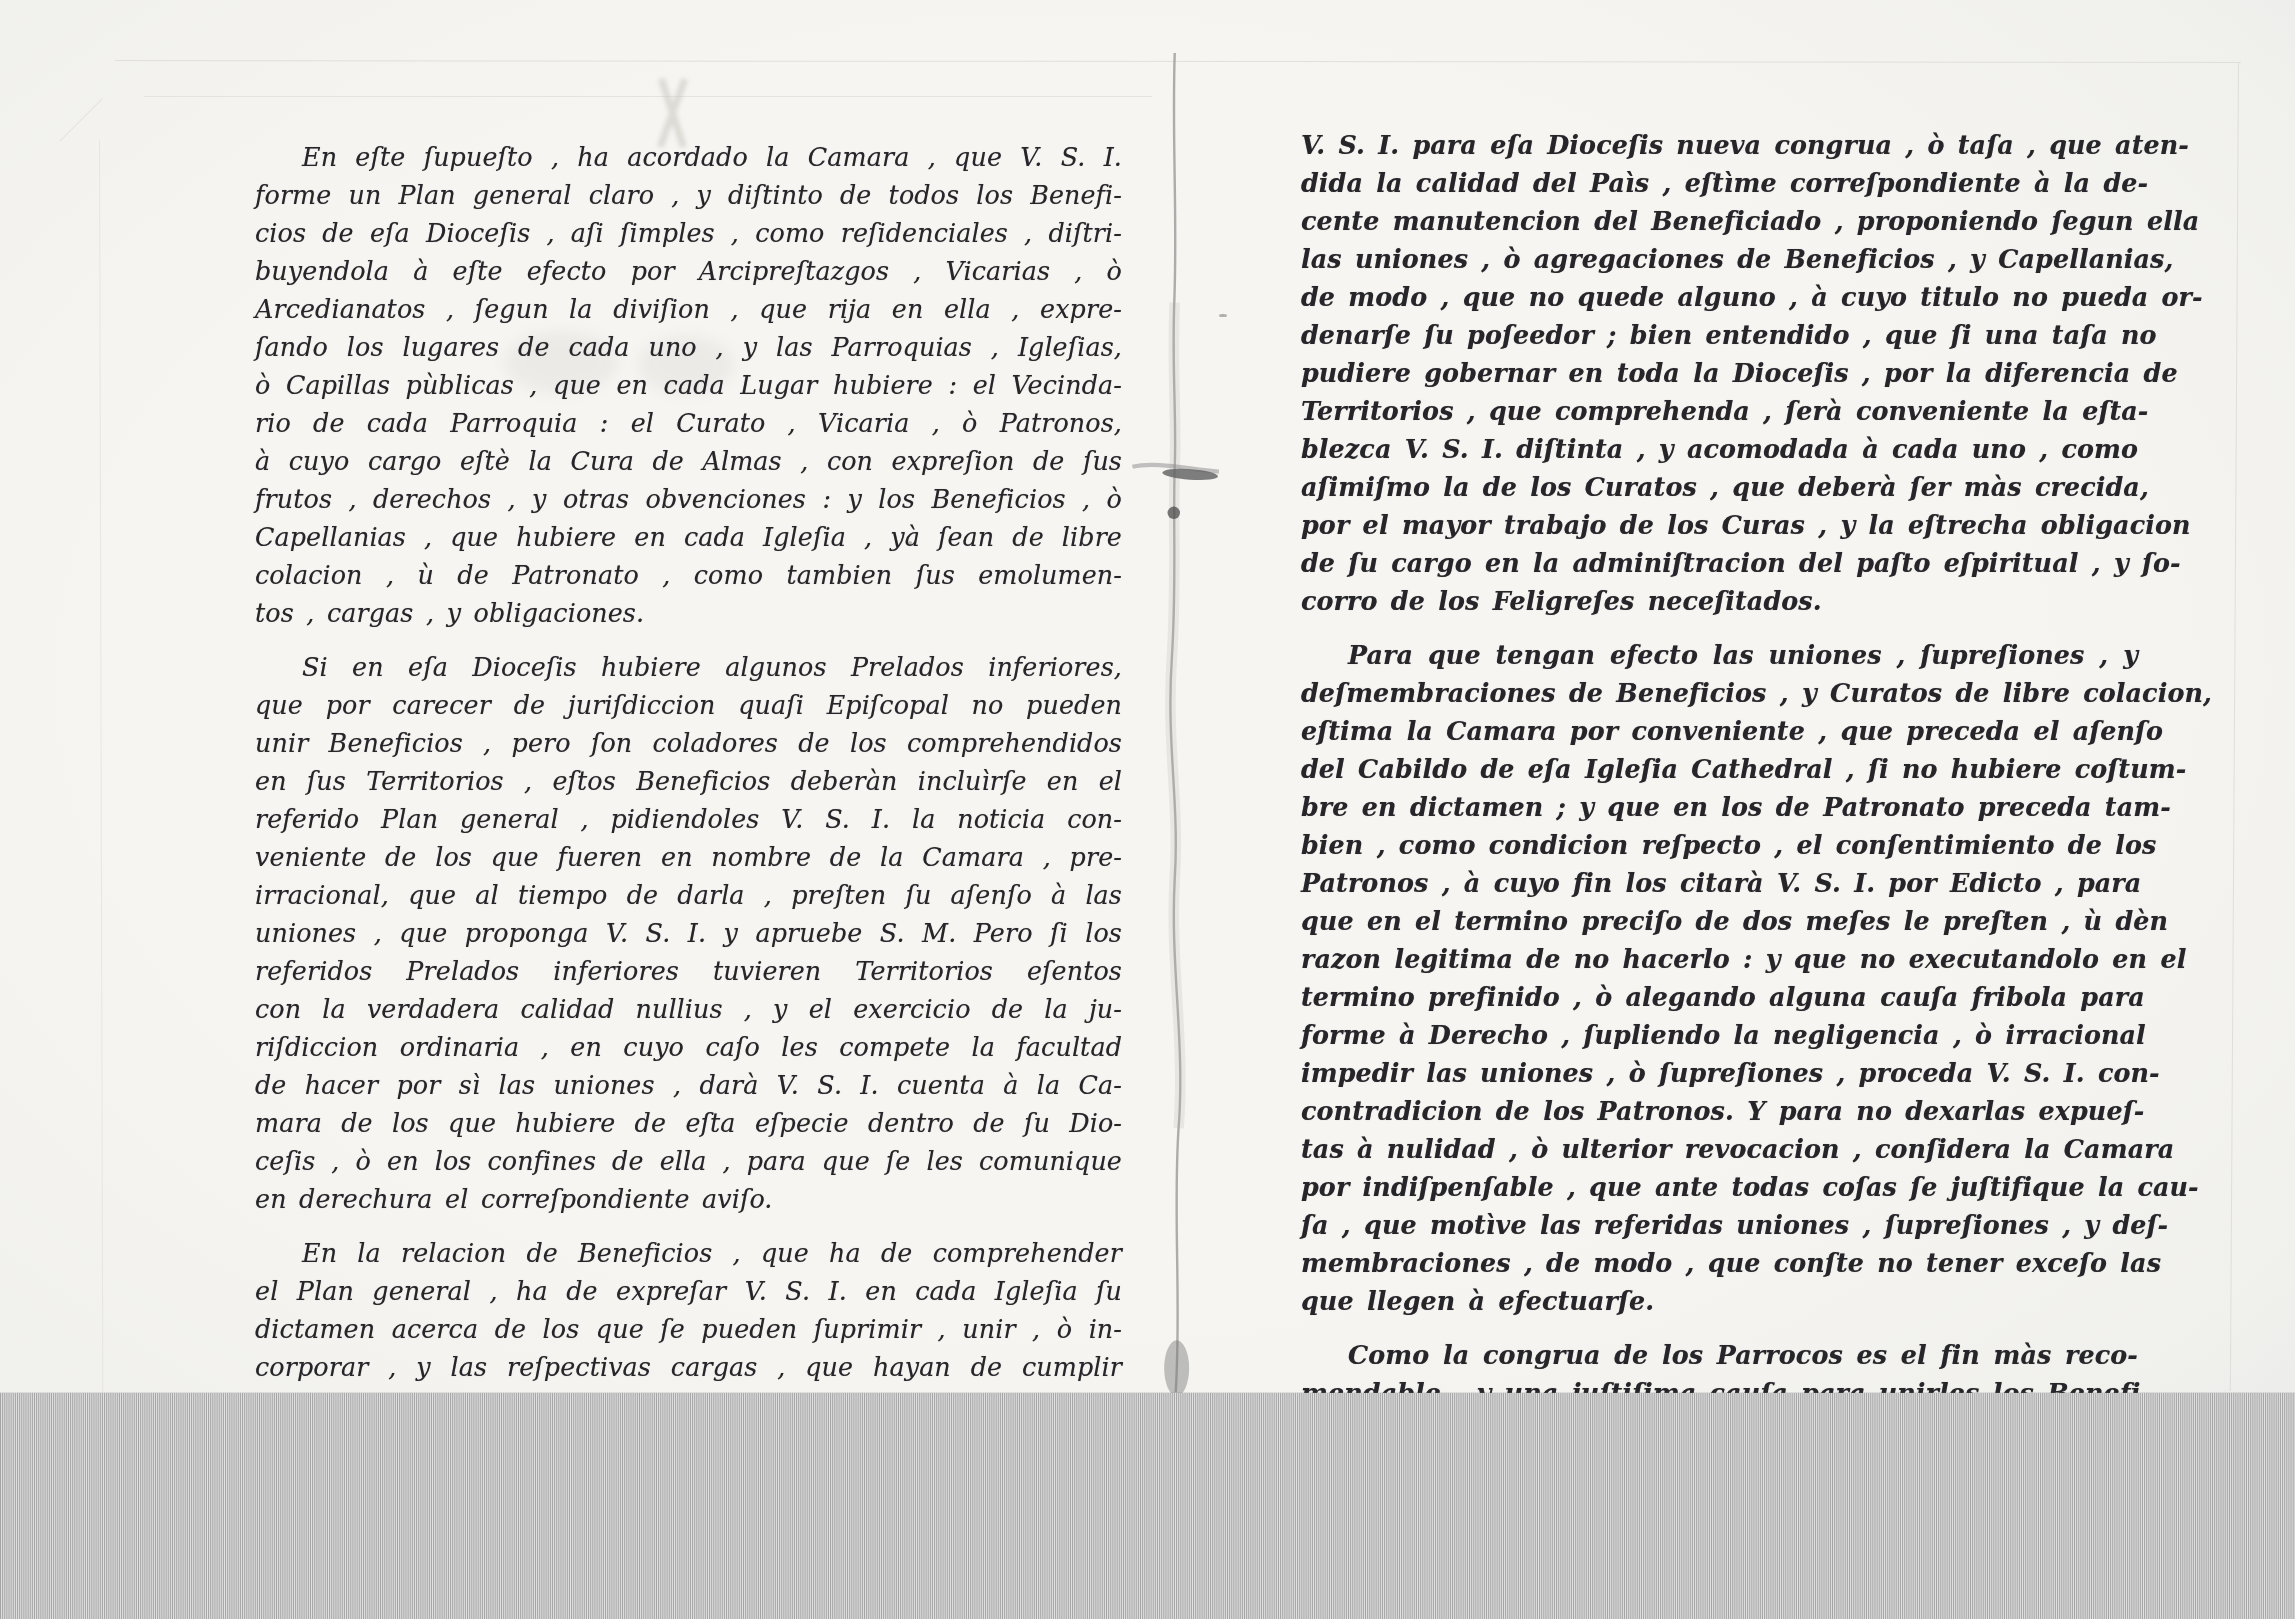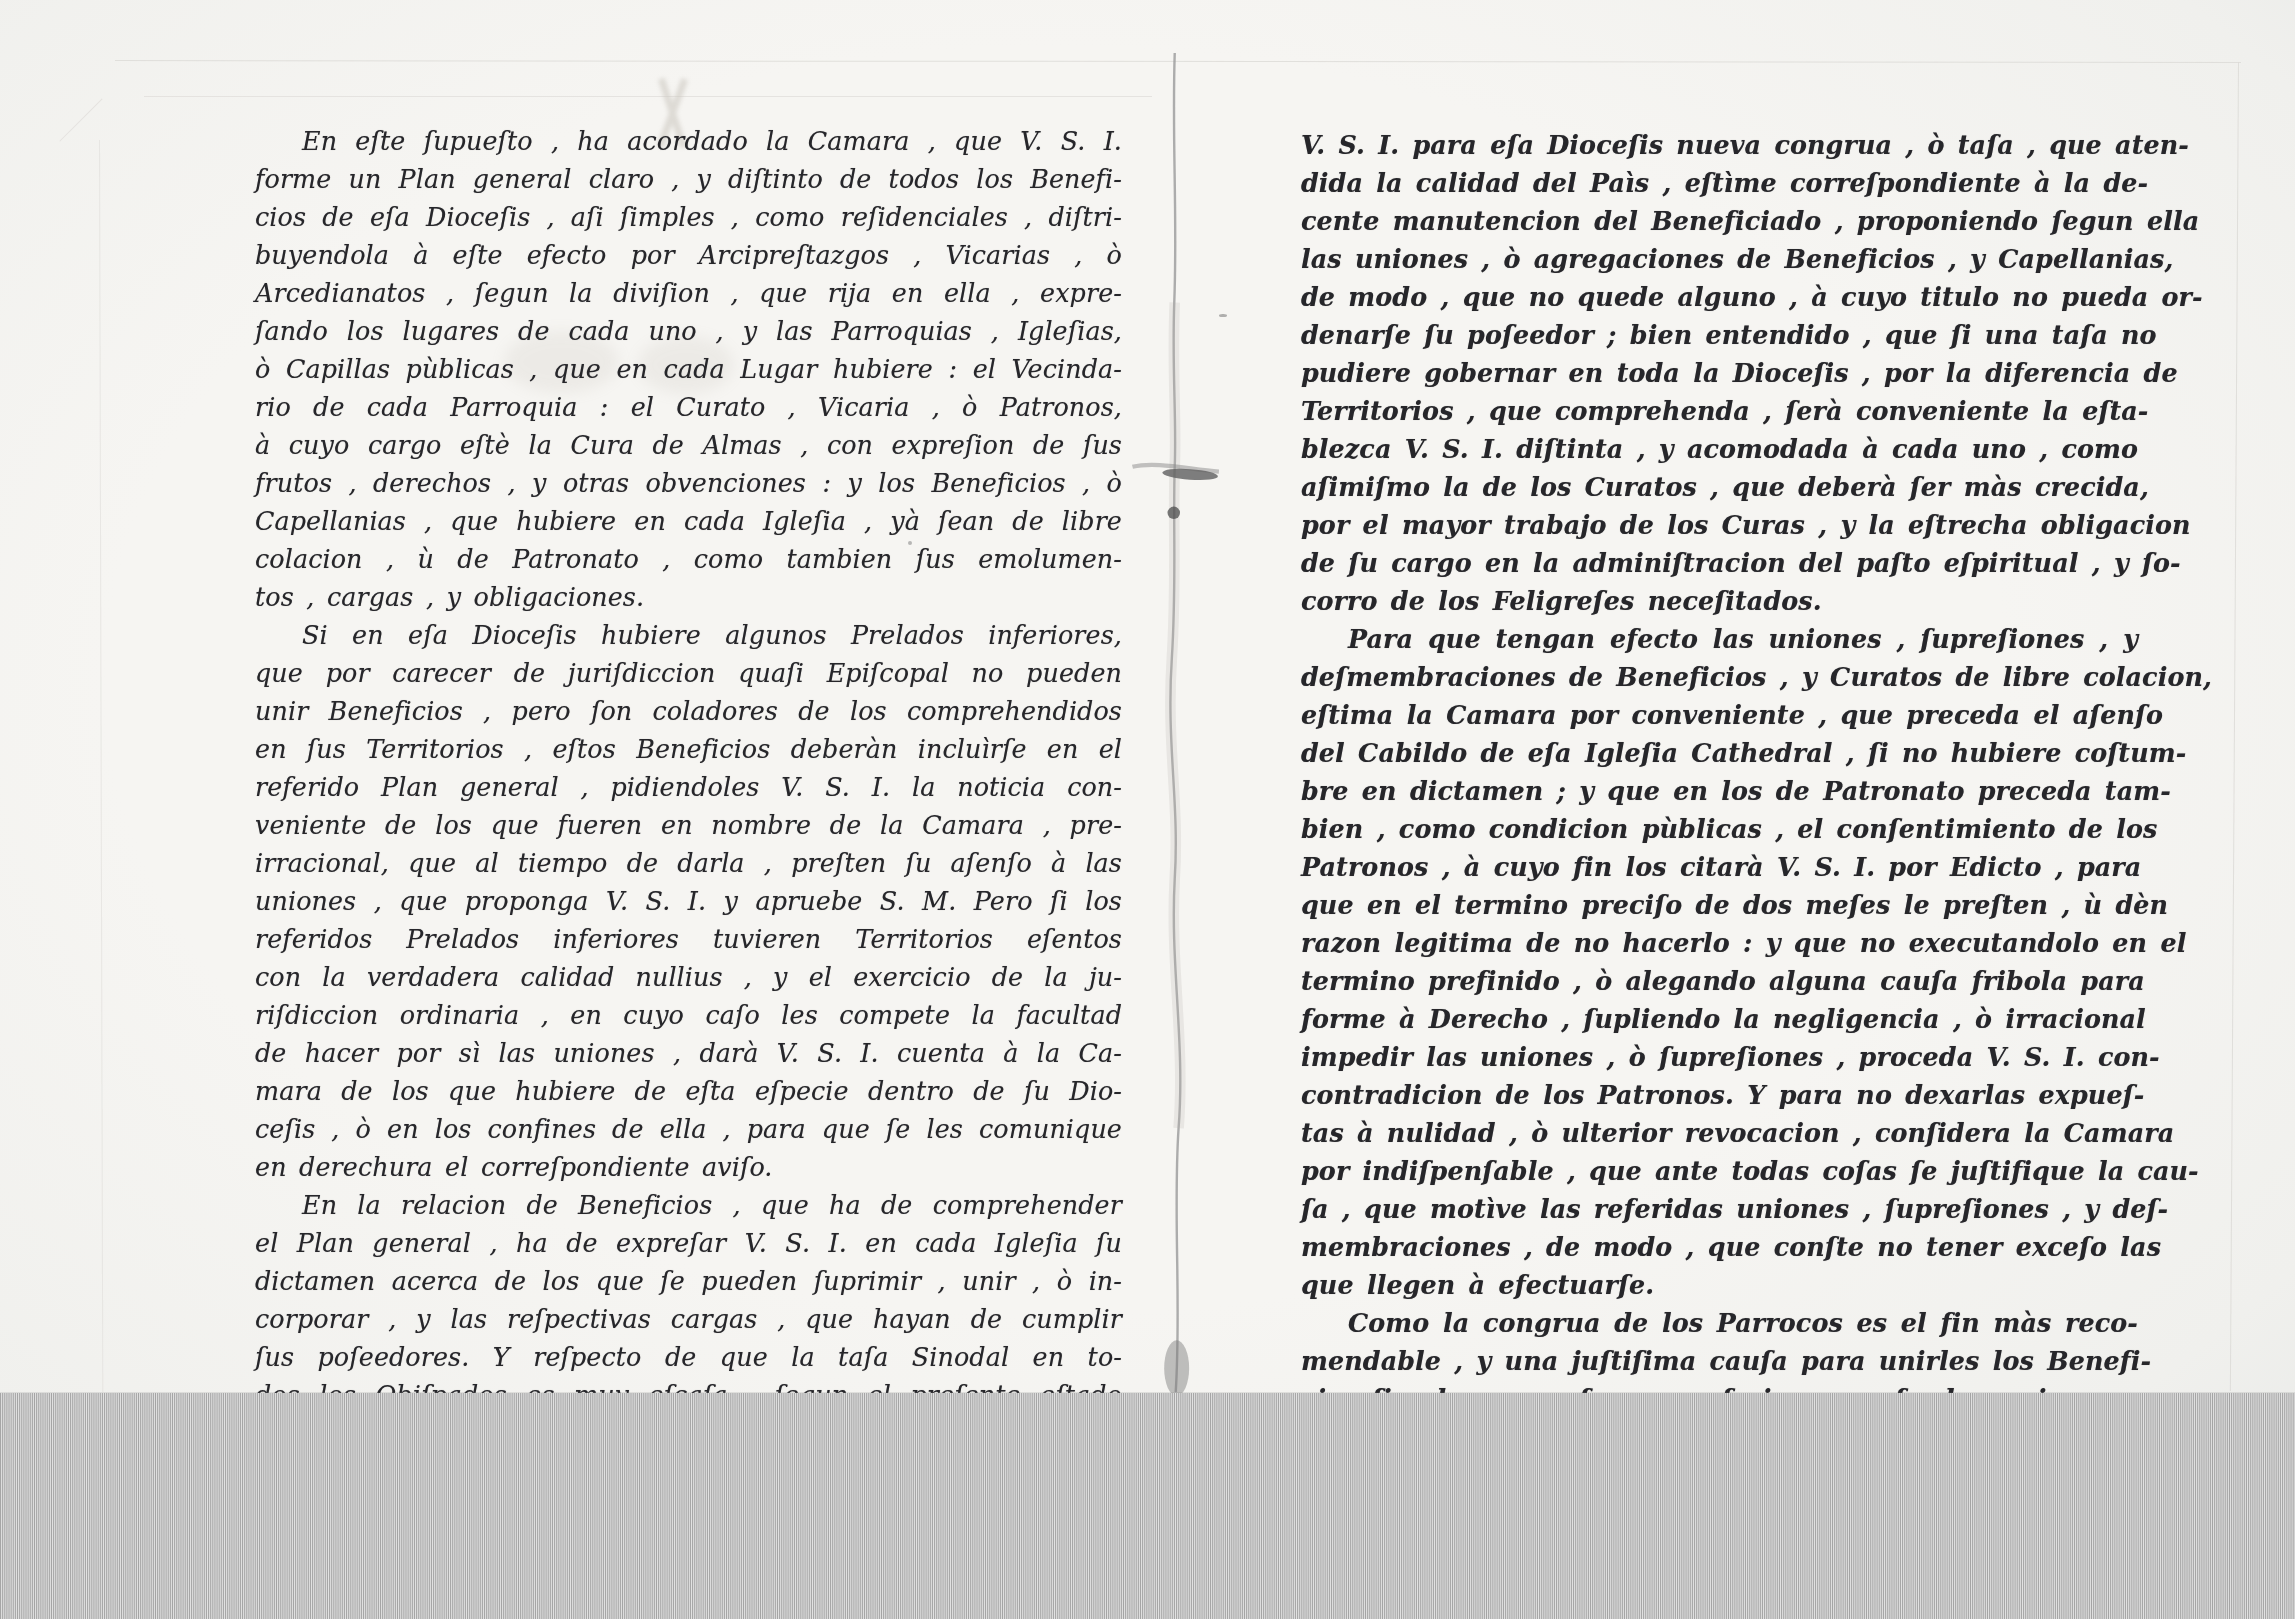--- a/index.html
+++ b/index.html
@@ -35,21 +35,21 @@
   .speck{position:absolute;background:#6a6a6a;border-radius:50%;}
 
   
   .col{position:absolute;color:#26262a;font-style:italic;
     font-size:25.4px;line-height:38px;word-spacing:0.17em;letter-spacing:0.1px;
     text-shadow:0 0 0.8px rgba(30,30,34,.38);}
   .col-left{left:255px;top:122px;width:867px;}
   .col-right{left:1301px;top:126px;width:837px;font-weight:bold;}
   .line{width:100%;box-sizing:border-box;height:38px;white-space:nowrap;
     text-align:justify;text-align-last:justify;}
-  .line.indent{padding-left:47px;}
+  .line.indent{padding-left:47px;margin-top:16px;}
   .line.end{text-align-last:left;}
 
   
   .spine{position:absolute;left:1118px;top:53px;}
 
   
   .band{position:absolute;left:0;top:1393px;width:2295px;height:227px;
     background-color:#e2e2e2;
     background-image:radial-gradient(circle at 0.6px 0.6px, #a4a4a4 0.5px, rgba(0,0,0,0) 0.8px);
     background-size:1.9px 1.4px;
@@ -132,21 +132,21 @@
       <div class="line">blezca V. S. I. diſtinta , y acomodada à cada uno , como</div>
       <div class="line">aſimiſmo la de los Curatos , que deberà ſer màs crecida,</div>
       <div class="line">por el mayor trabajo de los Curas , y la eſtrecha obligacion</div>
       <div class="line">de ſu cargo en la adminiſtracion del paſto eſpiritual , y ſo-</div>
       <div class="line end">corro de los Feligreſes neceſitados.</div>
       <div class="line indent">Para que tengan efecto las uniones , ſupreſiones , y</div>
       <div class="line">deſmembraciones de Beneficios , y Curatos de libre colacion,</div>
       <div class="line">eſtima la Camara por conveniente , que preceda el aſenſo</div>
       <div class="line">del Cabildo de eſa Igleſia Cathedral , ſi no hubiere coſtum-</div>
       <div class="line">bre en dictamen ; y que en los de Patronato preceda tam-</div>
-      <div class="line">bien , como condicion pùblicas , el conſentimiento de los</div>
+      <div class="line">bien , como condicion reſpecto , el conſentimiento de los</div>
       <div class="line">Patronos , à cuyo fin los citarà V. S. I. por Edicto , para</div>
       <div class="line">que en el termino preciſo de dos meſes le preſten , ù dèn</div>
       <div class="line">razon legitima de no hacerlo : y que no executandolo en el</div>
       <div class="line">termino prefinido , ò alegando alguna cauſa fribola para</div>
       <div class="line">forme à Derecho , ſupliendo la negligencia , ò irracional</div>
       <div class="line">impedir las uniones , ò ſupreſiones , proceda V. S. I. con-</div>
       <div class="line">contradicion de los Patronos. Y para no dexarlas expueſ-</div>
       <div class="line">tas à nulidad , ò ulterior revocacion , conſidera la Camara</div>
       <div class="line">por indiſpenſable , que ante todas coſas ſe juſtifique la cau-</div>
       <div class="line">ſa , que motìve las referidas uniones , ſupreſiones , y deſ-</div>

